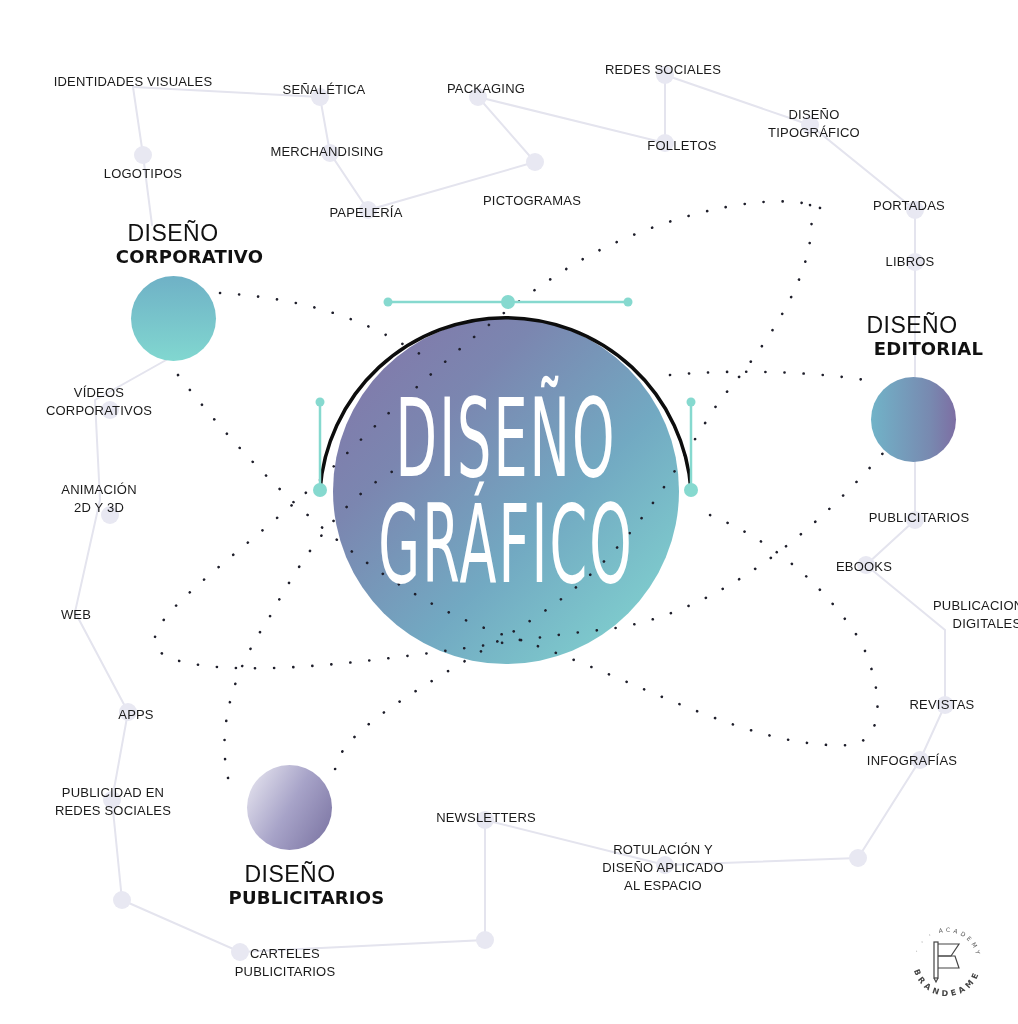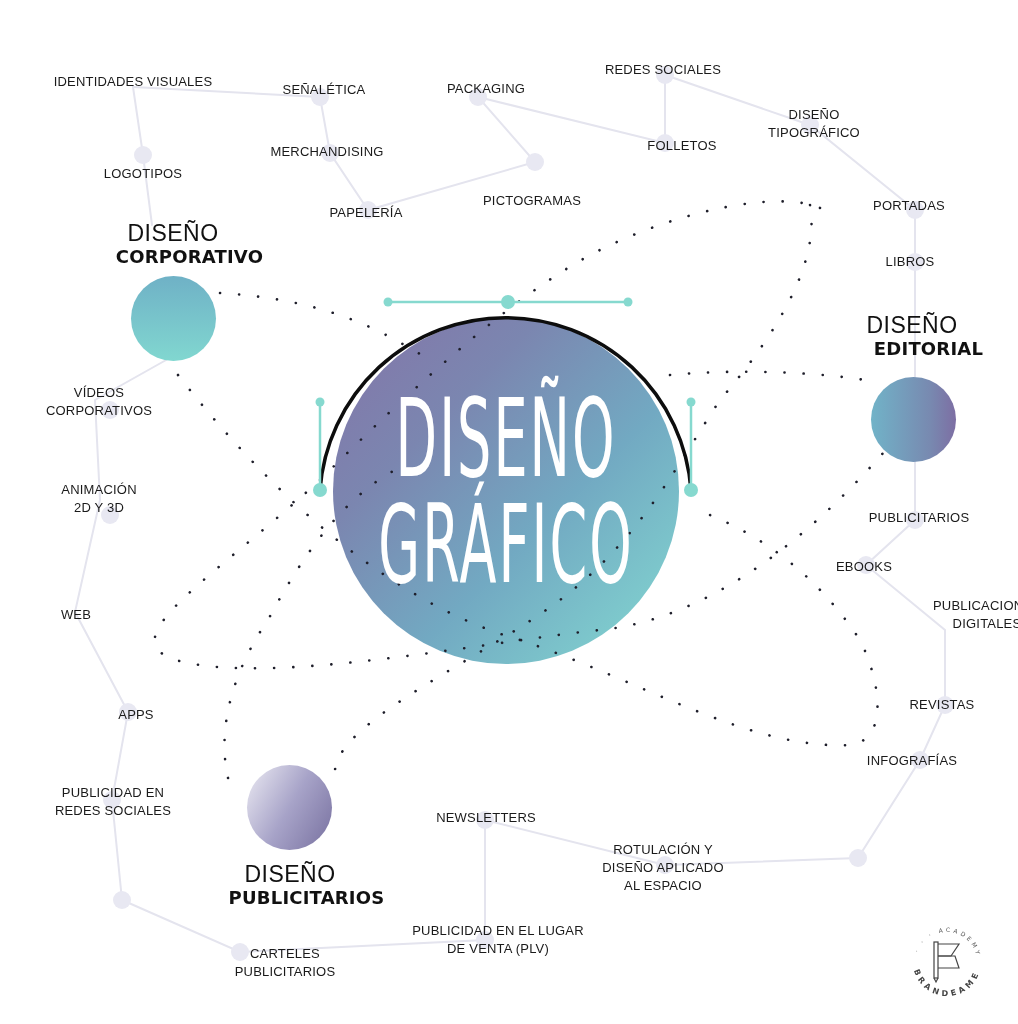--- a/index.html
+++ b/index.html
@@ -194,22 +194,20 @@
   <div class="label" style="left:99px; top:384px;">VÍDEOS
 CORPORATIVOS</div>
   <div class="label" style="left:99px; top:481px;">ANIMACIÓN
 2D Y 3D</div>
   <div class="label" style="left:76px; top:606px;">WEB</div>
   <div class="label" style="left:136px; top:706px;">APPS</div>
   <div class="label" style="left:113px; top:784px;">PUBLICIDAD EN
 REDES SOCIALES</div>
   <div class="label" style="left:285px; top:945px;">CARTELES
 PUBLICITARIOS</div>
-  <div class="label" style="left:498px; top:922px;">PUBLICIDAD EN EL LUGAR
-DE VENTA (PLV)</div>
   <div class="label" style="left:486px; top:809px;">NEWSLETTERS</div>
   <div class="label" style="left:663px; top:841px;">ROTULACIÓN Y
 DISEÑO APLICADO
 AL ESPACIO</div>
 
   <div class="label" style="left:919px; top:509px;">PUBLICITARIOS</div>
   <div class="label" style="left:864px; top:558px;">EBOOKS</div>
   <div class="label" style="left:939px; top:597px;margin-left:48px;">PUBLICACIONES
 DIGITALES</div>
   <div class="label" style="left:942px; top:696px;">REVISTAS</div>

